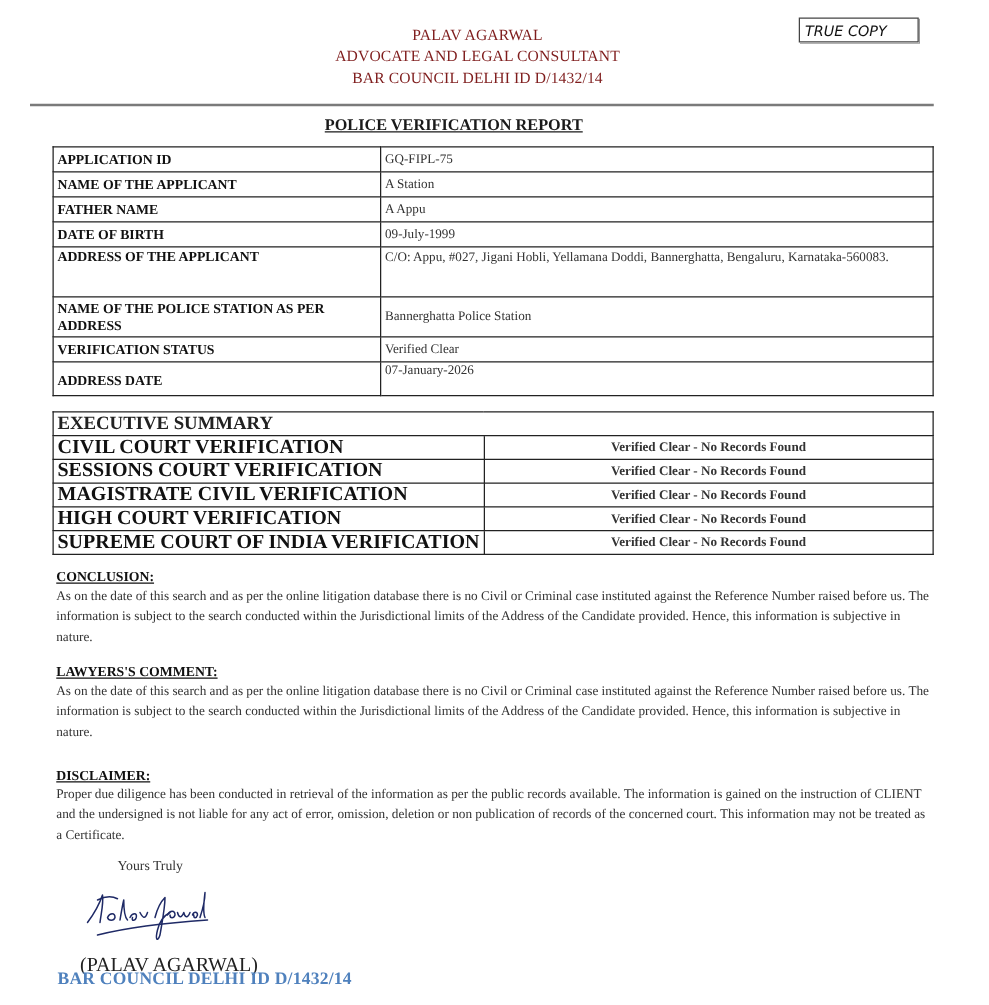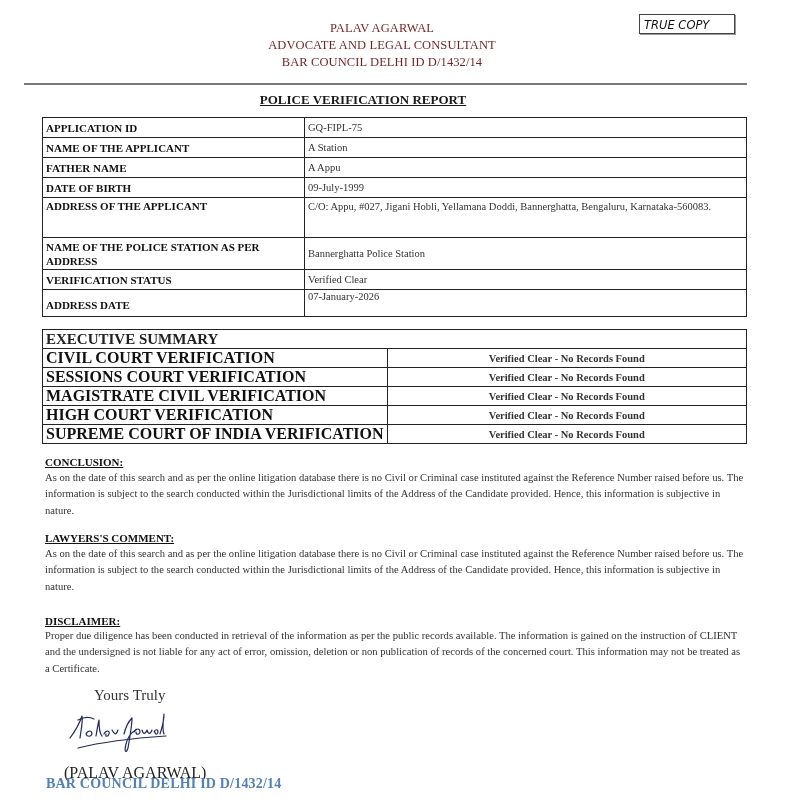--- a/index.html
+++ b/index.html
@@ -132,21 +132,21 @@
       margin-top: 1px;
     }
     .sec-conclusion { top: 455px; }
     .sec-comment { top: 531px; }
     .sec-disclaimer { top: 614px; }
     .sec-disclaimer .body { margin-top: 0; }
     .yours {
       position: absolute;
       left: 94px;
       top: 687px;
-      font-size: 15px;
+      font-size: 11px;
       color: #333;
     }
     .signature {
       position: absolute;
       left: 66px;
       top: 708px;
       width: 110px;
       height: 50px;
     }
     .signatory-name {

